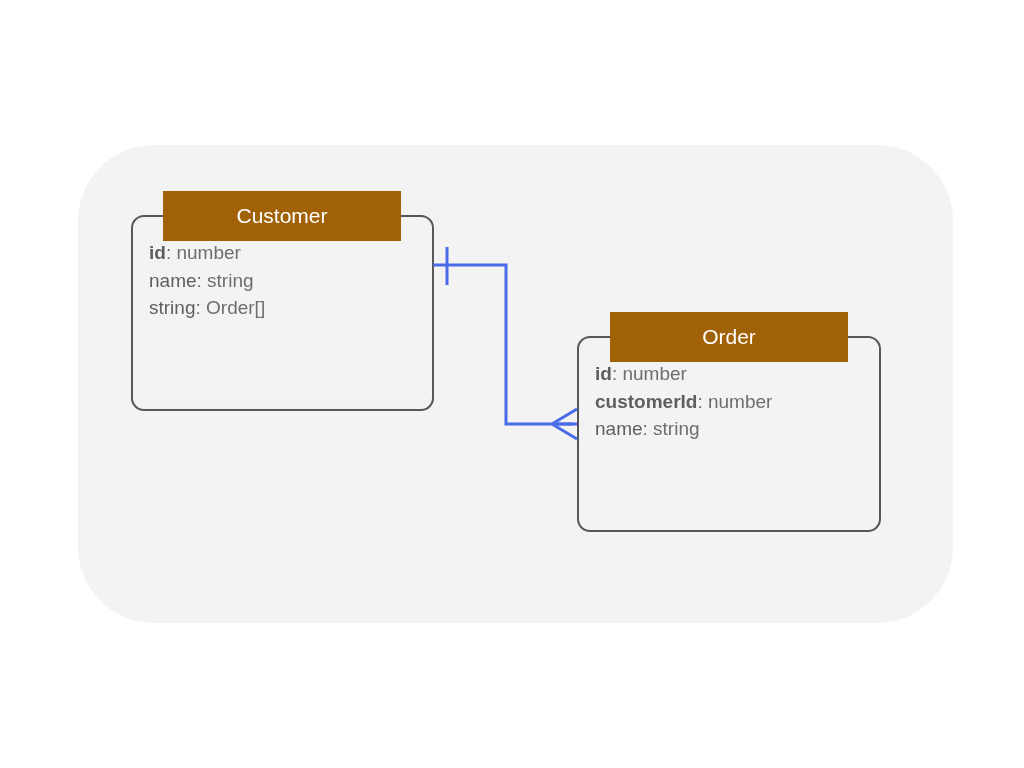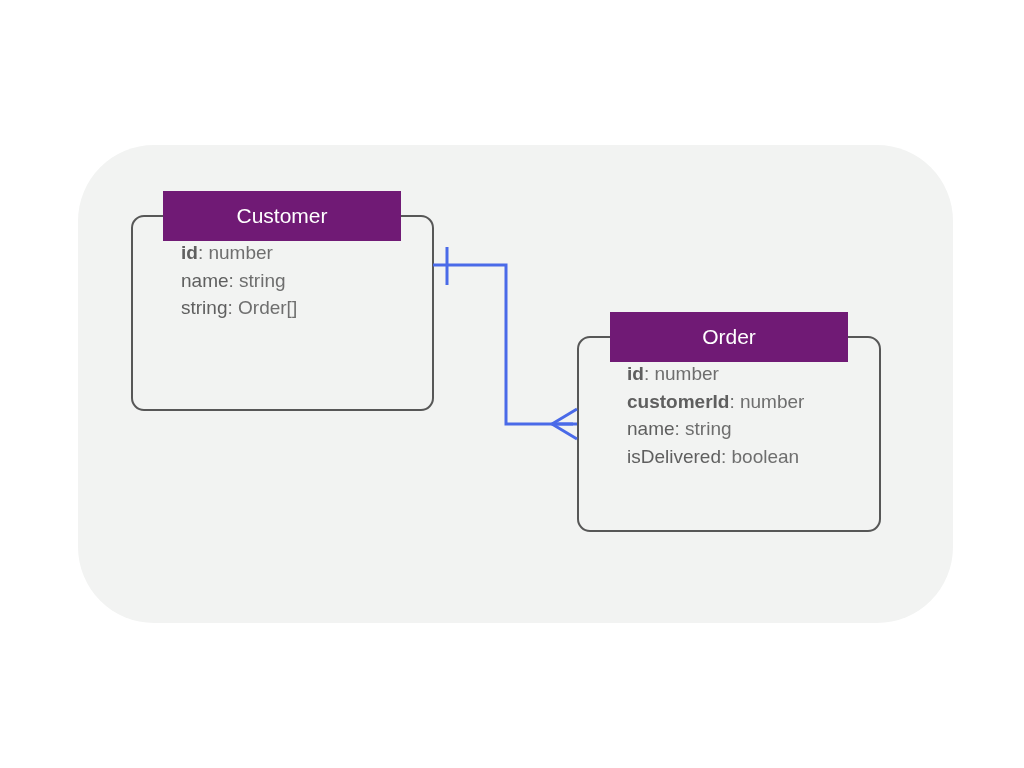--- a/index.html
+++ b/index.html
@@ -46,34 +46,33 @@
     width: 100%;
     box-sizing: border-box;
     border: 2px solid #575757;
     border-radius: 13px;
     background: transparent;
   }
   .entity-header {
     position: absolute;
     top: 0;
     height: 50px;
-    background: #701a75;
+    background: #a16207;
     color: #ffffff;
     font-size: 21px;
     line-height: 50px;
     text-align: center;
     white-space: nowrap;
     overflow: hidden;
   }
   .entity-fields {
     position: absolute;
     top: 48px;
     left: 18px;
     right: 10px;
-    margin-left: 32px;
   }
   .field-row {
     font-size: 19px;
     line-height: 27.5px;
     color: #5f5f5f;
     white-space: nowrap;
   }
   .field-name {
     color: #5f5f5f;
   }
@@ -162,23 +161,20 @@
       </div>
 
       <div class="field-row">
         <span class="field-name is-key">customerId</span><span class="field-type">: </span><span class="field-type">number</span>
       </div>
 
       <div class="field-row">
         <span class="field-name">name</span><span class="field-type">: </span><span class="field-type">string</span>
       </div>
 
-      <div class="field-row">
-        <span class="field-name">isDelivered</span><span class="field-type">: </span><span class="field-type">boolean</span>
-      </div>
 
     </div>
   </div>
 
   <svg class="connector-layer" viewBox="0 0 1024 768" width="1024" height="768">
 
     <path d="M 433 265 L 506 265 L 506 424 L 573 424" fill="none" stroke="#4a6ae8" stroke-width="3"></path>
 
     <line x1="447" y1="247" x2="447" y2="285" stroke="#4a6ae8" stroke-width="3"></line>
 

